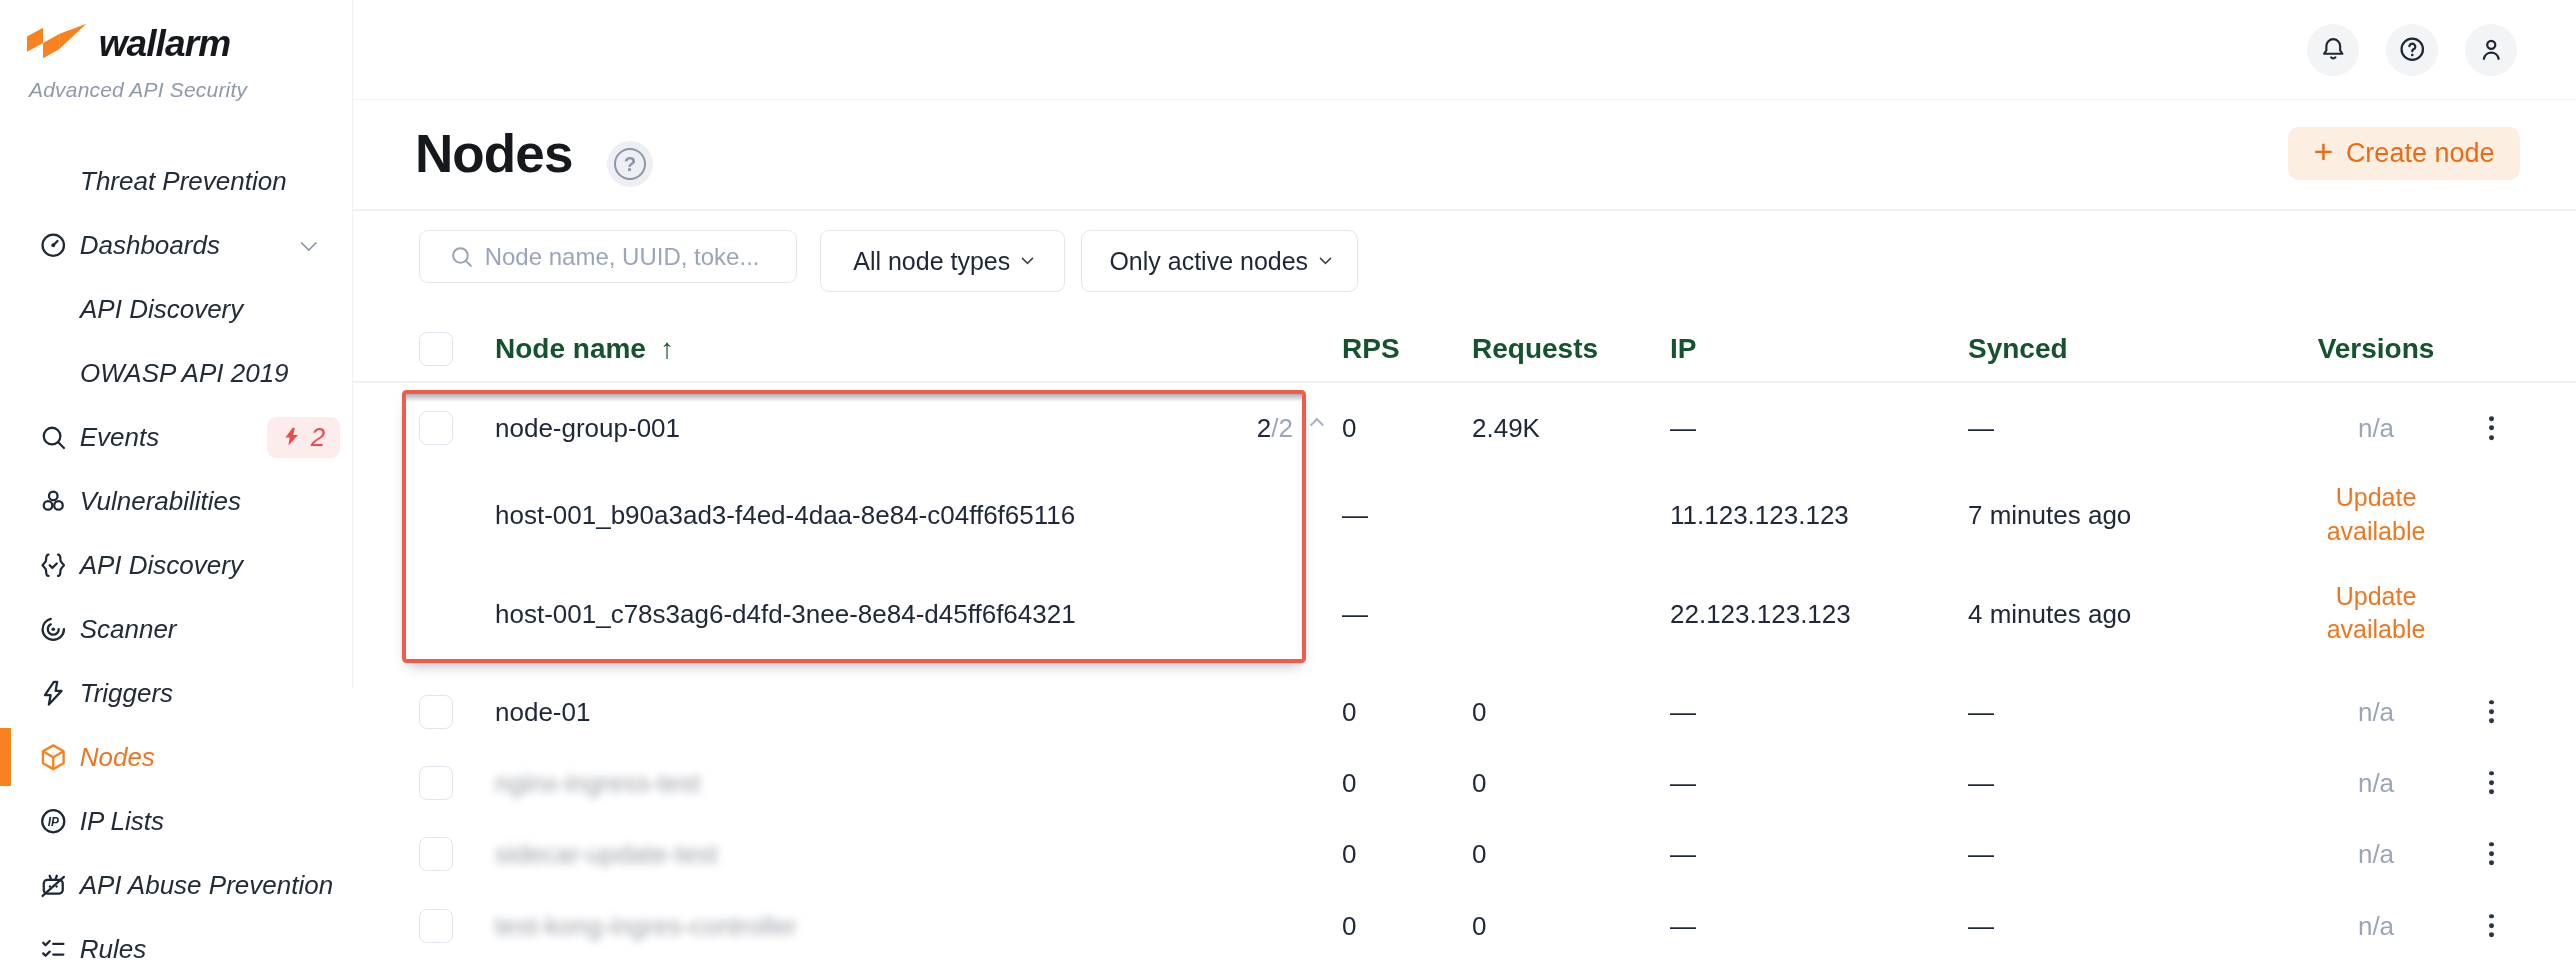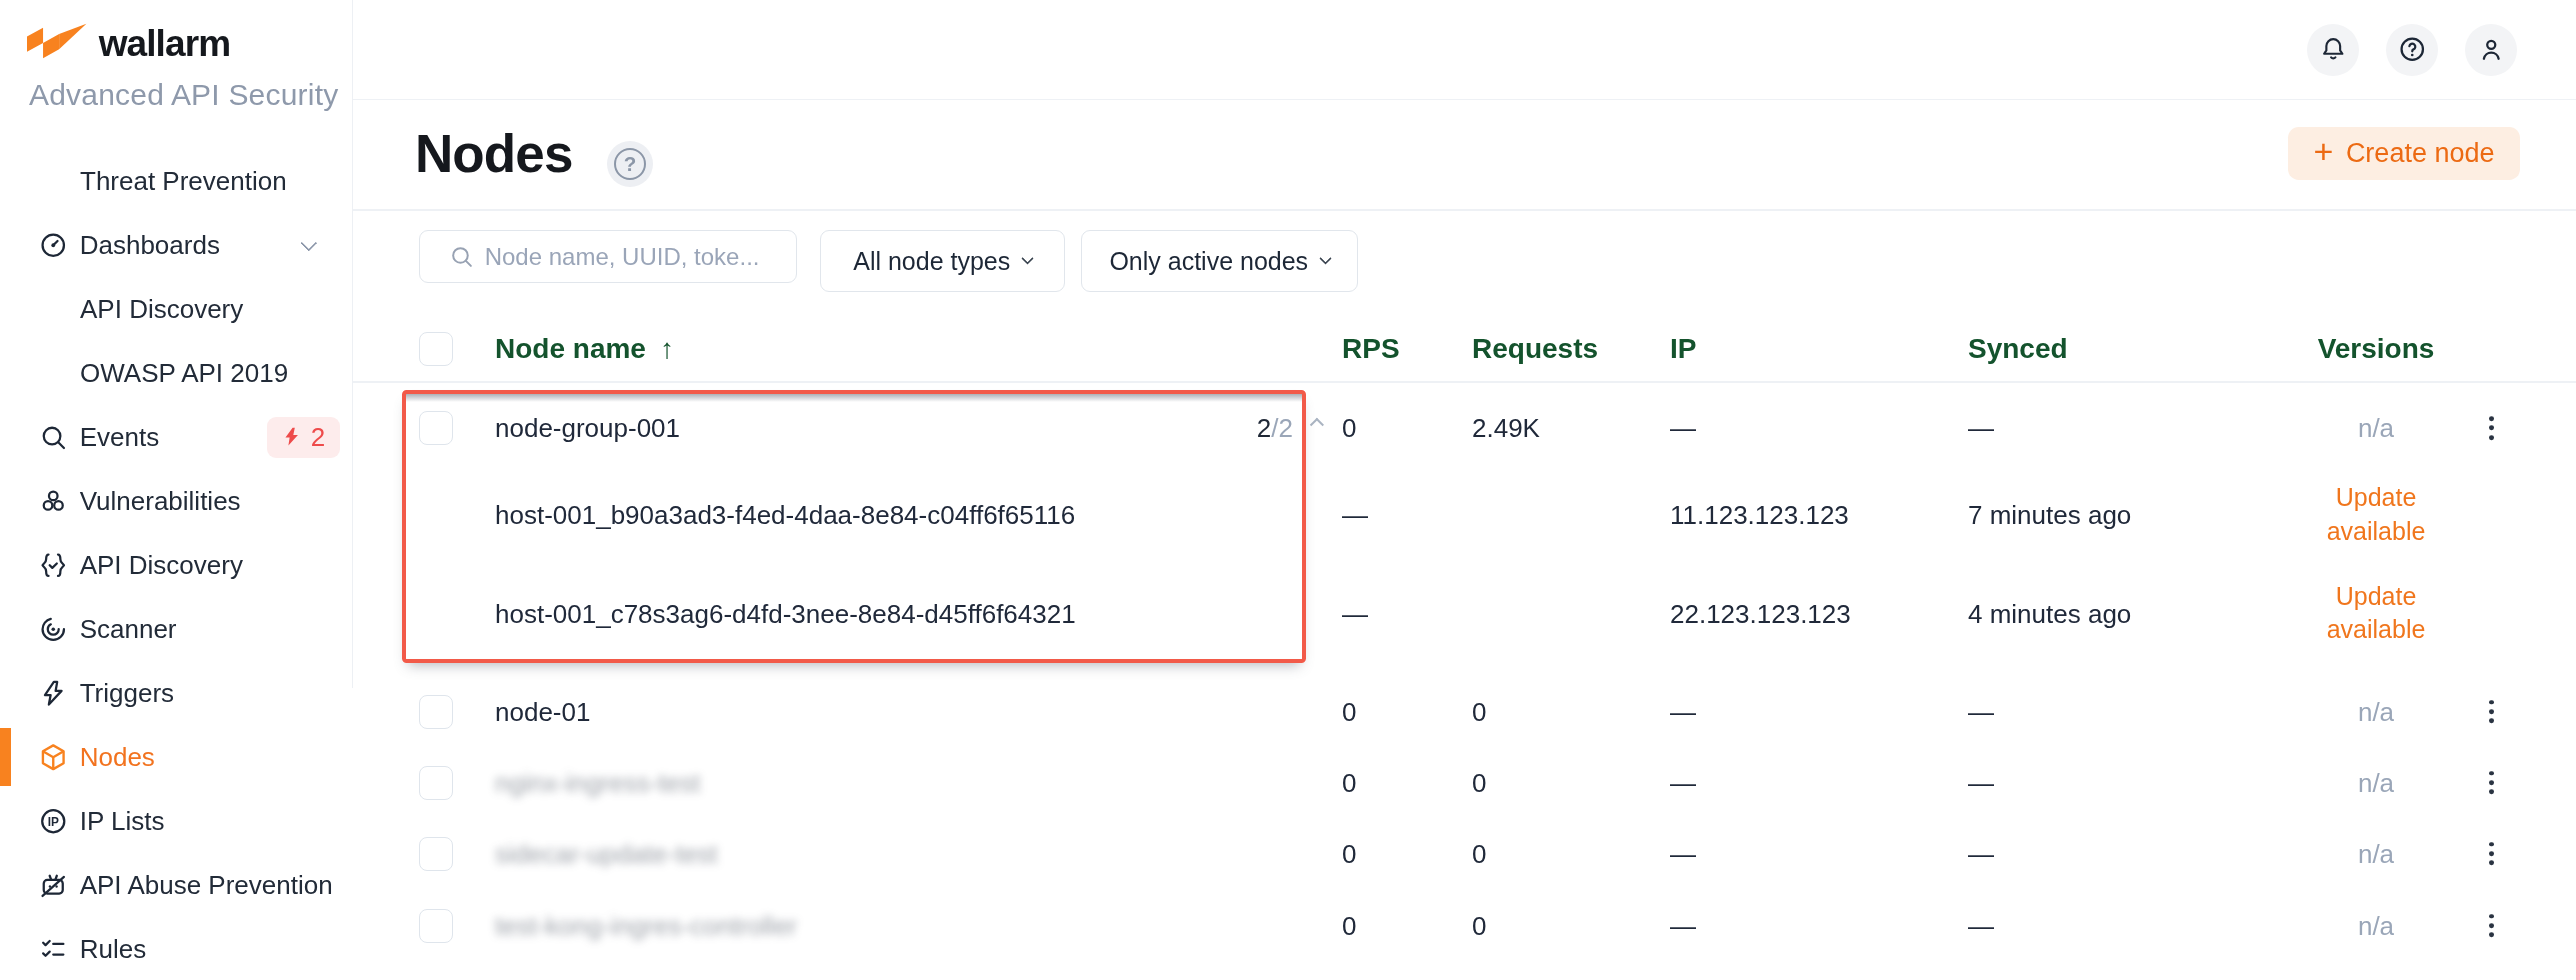--- a/index.html
+++ b/index.html
@@ -2,24 +2,24 @@
 <html style="font-size:14.3px"><head>
 <meta charset="utf-8">
 <style>
   * { margin:0; padding:0; box-sizing:border-box; }
   html,body { background:#fff; }
   #app {
     position:relative; width:2576px; height:980px; overflow:hidden;
     font-family:"Liberation Sans","DejaVu Sans",sans-serif; color:#1f2836; background:#fff;
   }
   
-  .sidebar { position:absolute; left:0; top:0; width:353px; height:688px; background:#fff; border-right:1.8px solid #edf0f4; z-index:5; }
+  .sidebar { position:absolute; left:0; top:0; width:353px; height:688px; background:#fff; border-right:1.8px solid #edf0f4; z-index:5;font-style:italic; }
   .brand { position:absolute; left:27px; top:18px; display:flex; align-items:center; gap:10.7px; height:52px; }
   .brand-name { font-size:37px; font-weight:700; color:#15181d; letter-spacing:-0.9px; }
-  .brand-sub { position:absolute; left:29px; top:78px; font-size:30px; color:#8e99ab; letter-spacing:0.2px; white-space:nowrap; }
+  .brand-sub { position:absolute; left:29px; top:78px; font-size:21px; color:#8e99ab; letter-spacing:0.2px; white-space:nowrap; }
   .nav { position:absolute; left:0; top:149px; width:100%; }
   .nav-item { position:relative; height:64px; display:flex; align-items:center; padding-left:37px; cursor:pointer; color:#222b38; }
   .nav-item .nav-icon { width:32px; height:32px; margin-right:10.7px; display:flex; align-items:center; justify-content:center; color:#1d2736; }
   .nav-label { font-size:26px; white-space:nowrap; }
   .nav-item.child { padding-left:80px; }
   .nav-item.active { color:#f2731f; }
   .nav-item.active .nav-icon { color:#f8821f; }
   .nav-item.active::before { content:""; position:absolute; left:0; top:2.7px; bottom:2.7px; width:10.7px; background:#f8821f; }
   .chev { display:inline-block; width:11.6px; height:11.6px; border-right:2.7px solid #8b96a9; border-bottom:2.7px solid #8b96a9; border-radius:0.9px; }
   .chev.down { transform:rotate(45deg); }

